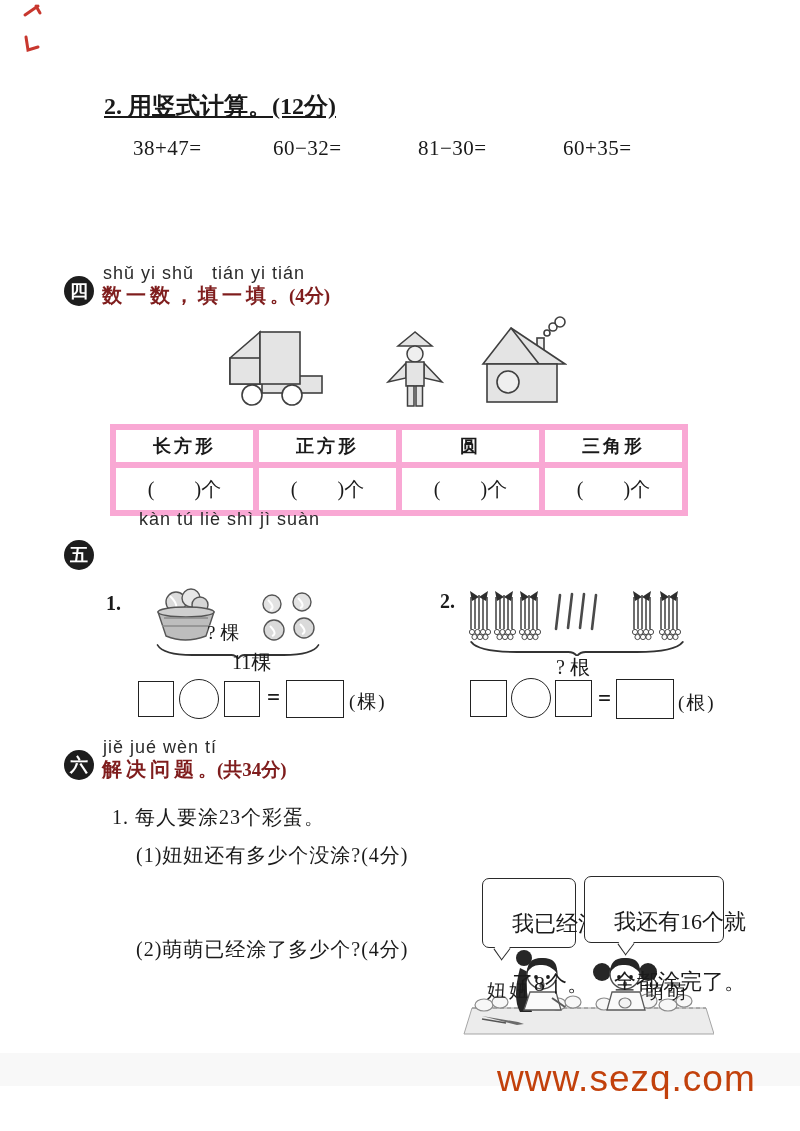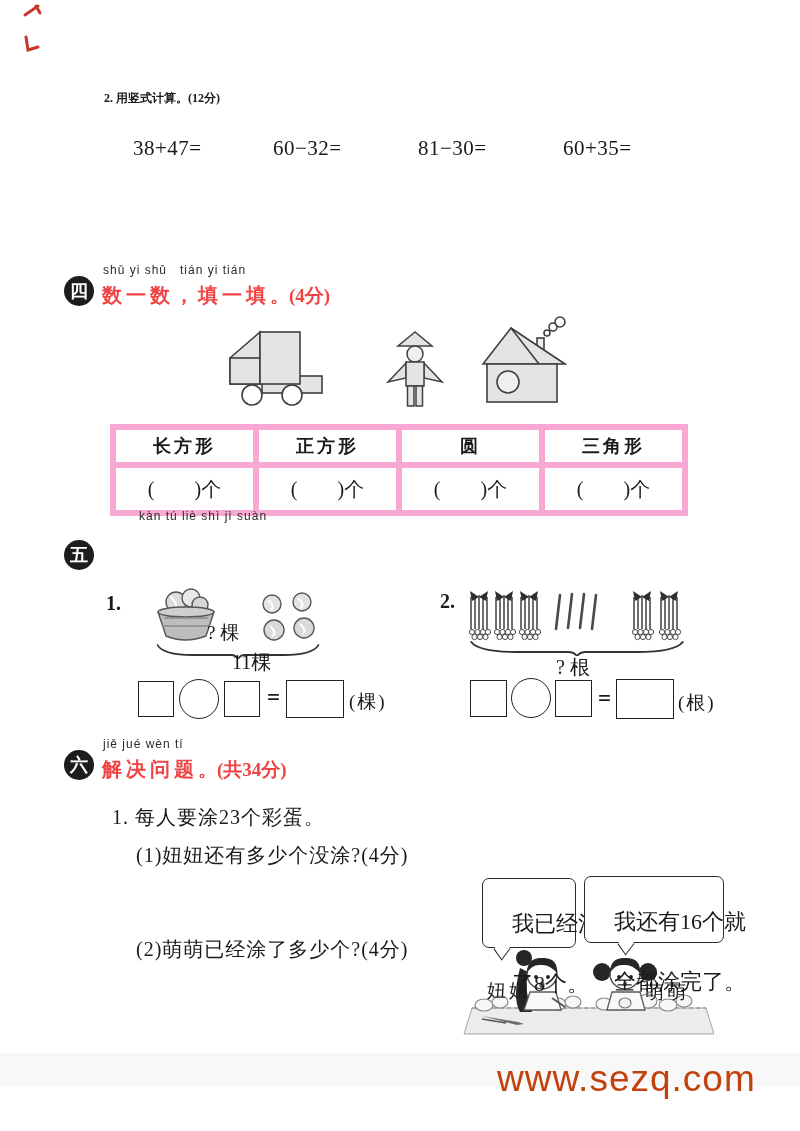--- a/index.html
+++ b/index.html
@@ -11,25 +11,25 @@
   .abs { position:absolute; }
 
   
   .badge {
     position:absolute; width:30px; height:30px; border-radius:50%;
     background:#1d1d1d; color:#fff; font-family:"Liberation Sans", sans-serif;
     font-weight:700; font-size:18px; line-height:30px; text-align:center;
   }
   .pinyin {
     position:absolute; font-family:"Liberation Sans", sans-serif;
-    font-size:12px; color:#2b2b2b; white-space:pre; letter-spacing:1px;text-align:right;
+    font-size:18px; color:#2b2b2b; white-space:pre; letter-spacing:1px;text-align:right;
   }
   .sec-title {
     position:absolute; font-family:"Liberation Sans", sans-serif;
-    font-weight:700; font-size:20px; color:#ef4444; white-space:pre;
+    font-weight:700; font-size:20px; color:#7f1d1d; white-space:pre;
   }
   .sec-title .main { letter-spacing:4px; }
   .sec-title .score { font-family:"Liberation Serif", serif; font-weight:700; letter-spacing:0; font-size:19px; }
 
   .serif20 { font-family:"Liberation Serif", serif; font-size:20px; white-space:pre; }
   .serif19 { font-family:"Liberation Serif", serif; font-size:19px; white-space:pre; }
   .eq-problem { font-family:"Liberation Serif", serif; font-size:21px; letter-spacing:0.5px; }
 
   
   #shape-table {
@@ -68,21 +68,21 @@
 </head>
 <body>
 
 <div id="page">
 
   <svg class="abs" style="left:22px;top:3px;" width="22" height="52" viewBox="0 0 22 52">
     <path d="M3,12 L16,3 M14,3 L18,10" stroke="#c8372e" stroke-width="3" fill="none" stroke-linecap="round"></path>
     <path d="M4,34 L6,47 L16,44" stroke="#c8372e" stroke-width="3" fill="none" stroke-linecap="round"></path>
   </svg>
 
-  <div class="abs serif20" style="left:104px;top:90px;font-weight:700;font-size:12px;">2. 用竖式计算。(12分)</div>
+  <div class="abs serif20" style="left:104px;top:90px;font-weight:700;font-size:24px;text-decoration:underline;">2. 用竖式计算。(12分)</div>
   <div class="abs eq-problem" style="left:133px;top:136px;">38+47=</div>
   <div class="abs eq-problem" style="left:273px;top:136px;">60−32=</div>
   <div class="abs eq-problem" style="left:418px;top:136px;">81−30=</div>
   <div class="abs eq-problem" style="left:563px;top:136px;">60+35=</div>
 
   <div class="badge" style="left:64px;top:276px;">四</div>
   <div class="pinyin" style="left:103px;top:263px;">shǔ yi shǔ   tián yi tián</div>
   <div class="sec-title" style="left:102px;top:282px;"><span class="main">数一数，填一填</span><span class="score">。(4分)</span></div>
 
   <svg class="abs" style="left:228px;top:328px;" width="96" height="78" viewBox="0 0 96 78">

